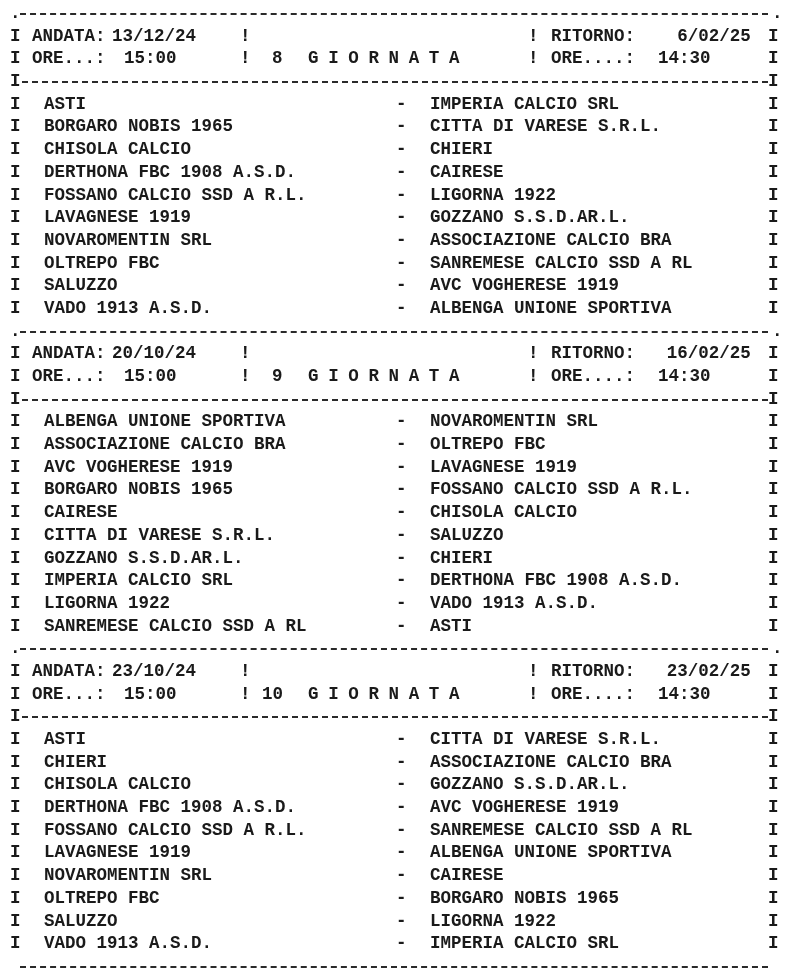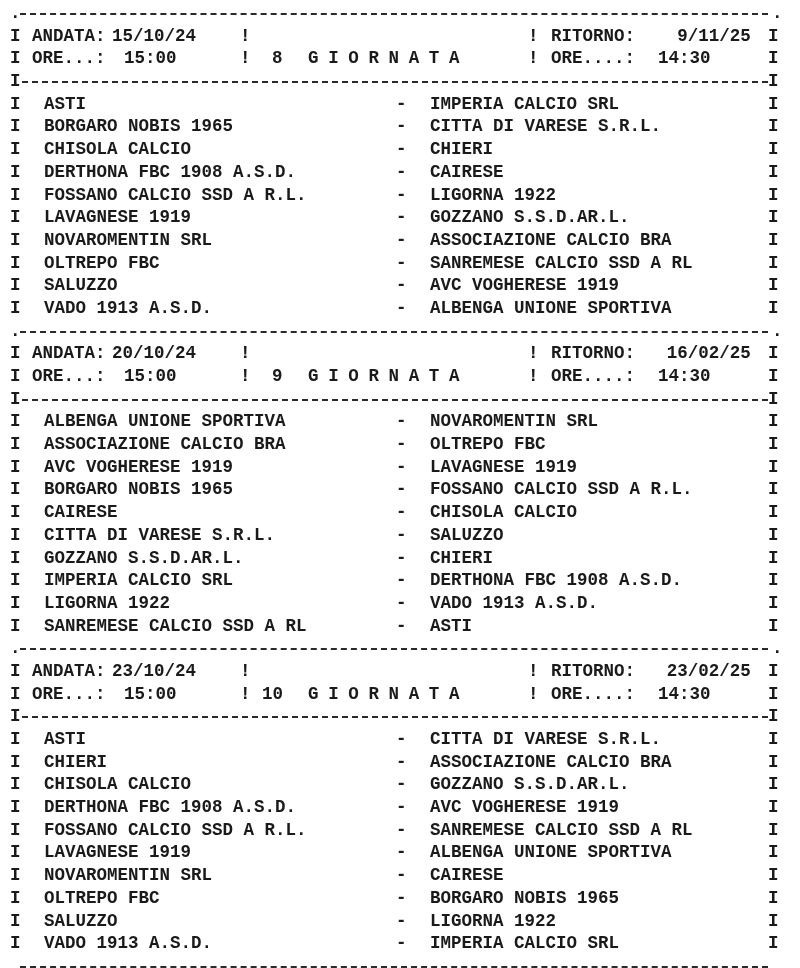--- a/index.html
+++ b/index.html
@@ -17,21 +17,21 @@
     border-top: 2px dashed #2a2a2a;
   }
   .giornata { letter-spacing: 0.55em; }
 </style>
 </head>
 <body>
 
 <div class="doc" id="doc">
     <div class="round">
       <div class="line"><span class="c" style="left:10px">.</span><span class="rule" style="left:20px;width:748px"></span><span class="c" style="left:772px">.</span></div>
-      <div class="line"><span class="c" style="left:10px">I</span><span class="c" style="left:32px">ANDATA:</span><span class="c" style="left:112px">15/10/24</span><span class="c" style="left:240px">!</span><span class="c" style="left:528px">!</span><span class="c" style="left:551px">RITORNO:</span><span class="c" style="left:677.2px">9/11/25</span><span class="c" style="left:768px">I</span></div>
+      <div class="line"><span class="c" style="left:10px">I</span><span class="c" style="left:32px">ANDATA:</span><span class="c" style="left:112px">13/12/24</span><span class="c" style="left:240px">!</span><span class="c" style="left:528px">!</span><span class="c" style="left:551px">RITORNO:</span><span class="c" style="left:677.2px">6/02/25</span><span class="c" style="left:768px">I</span></div>
       <div class="line"><span class="c" style="left:10px">I</span><span class="c" style="left:32px">ORE...:</span><span class="c" style="left:124px">15:00</span><span class="c" style="left:240px">!</span><span class="c" style="left:272px">8</span><span class="c giornata" style="left:308px">GIORNATA</span><span class="c" style="left:528px">!</span><span class="c" style="left:551px">ORE....:</span><span class="c" style="left:658px">14:30</span><span class="c" style="left:768px">I</span></div>
       <div class="line"><span class="c" style="left:10px">I</span><span class="rule" style="left:22px;width:746px"></span><span class="c" style="left:768px">I</span></div>
       <div class="line"><span class="c" style="left:10px">I</span><span class="c" style="left:44px">ASTI</span><span class="c" style="left:396px">-</span><span class="c" style="left:430px">IMPERIA CALCIO SRL</span><span class="c" style="left:768px">I</span></div>
       <div class="line"><span class="c" style="left:10px">I</span><span class="c" style="left:44px">BORGARO NOBIS 1965</span><span class="c" style="left:396px">-</span><span class="c" style="left:430px">CITTA DI VARESE S.R.L.</span><span class="c" style="left:768px">I</span></div>
       <div class="line"><span class="c" style="left:10px">I</span><span class="c" style="left:44px">CHISOLA CALCIO</span><span class="c" style="left:396px">-</span><span class="c" style="left:430px">CHIERI</span><span class="c" style="left:768px">I</span></div>
       <div class="line"><span class="c" style="left:10px">I</span><span class="c" style="left:44px">DERTHONA FBC 1908 A.S.D.</span><span class="c" style="left:396px">-</span><span class="c" style="left:430px">CAIRESE</span><span class="c" style="left:768px">I</span></div>
       <div class="line"><span class="c" style="left:10px">I</span><span class="c" style="left:44px">FOSSANO CALCIO SSD A R.L.</span><span class="c" style="left:396px">-</span><span class="c" style="left:430px">LIGORNA 1922</span><span class="c" style="left:768px">I</span></div>
       <div class="line"><span class="c" style="left:10px">I</span><span class="c" style="left:44px">LAVAGNESE 1919</span><span class="c" style="left:396px">-</span><span class="c" style="left:430px">GOZZANO S.S.D.AR.L.</span><span class="c" style="left:768px">I</span></div>
       <div class="line"><span class="c" style="left:10px">I</span><span class="c" style="left:44px">NOVAROMENTIN SRL</span><span class="c" style="left:396px">-</span><span class="c" style="left:430px">ASSOCIAZIONE CALCIO BRA</span><span class="c" style="left:768px">I</span></div>
       <div class="line"><span class="c" style="left:10px">I</span><span class="c" style="left:44px">OLTREPO FBC</span><span class="c" style="left:396px">-</span><span class="c" style="left:430px">SANREMESE CALCIO SSD A RL</span><span class="c" style="left:768px">I</span></div>

